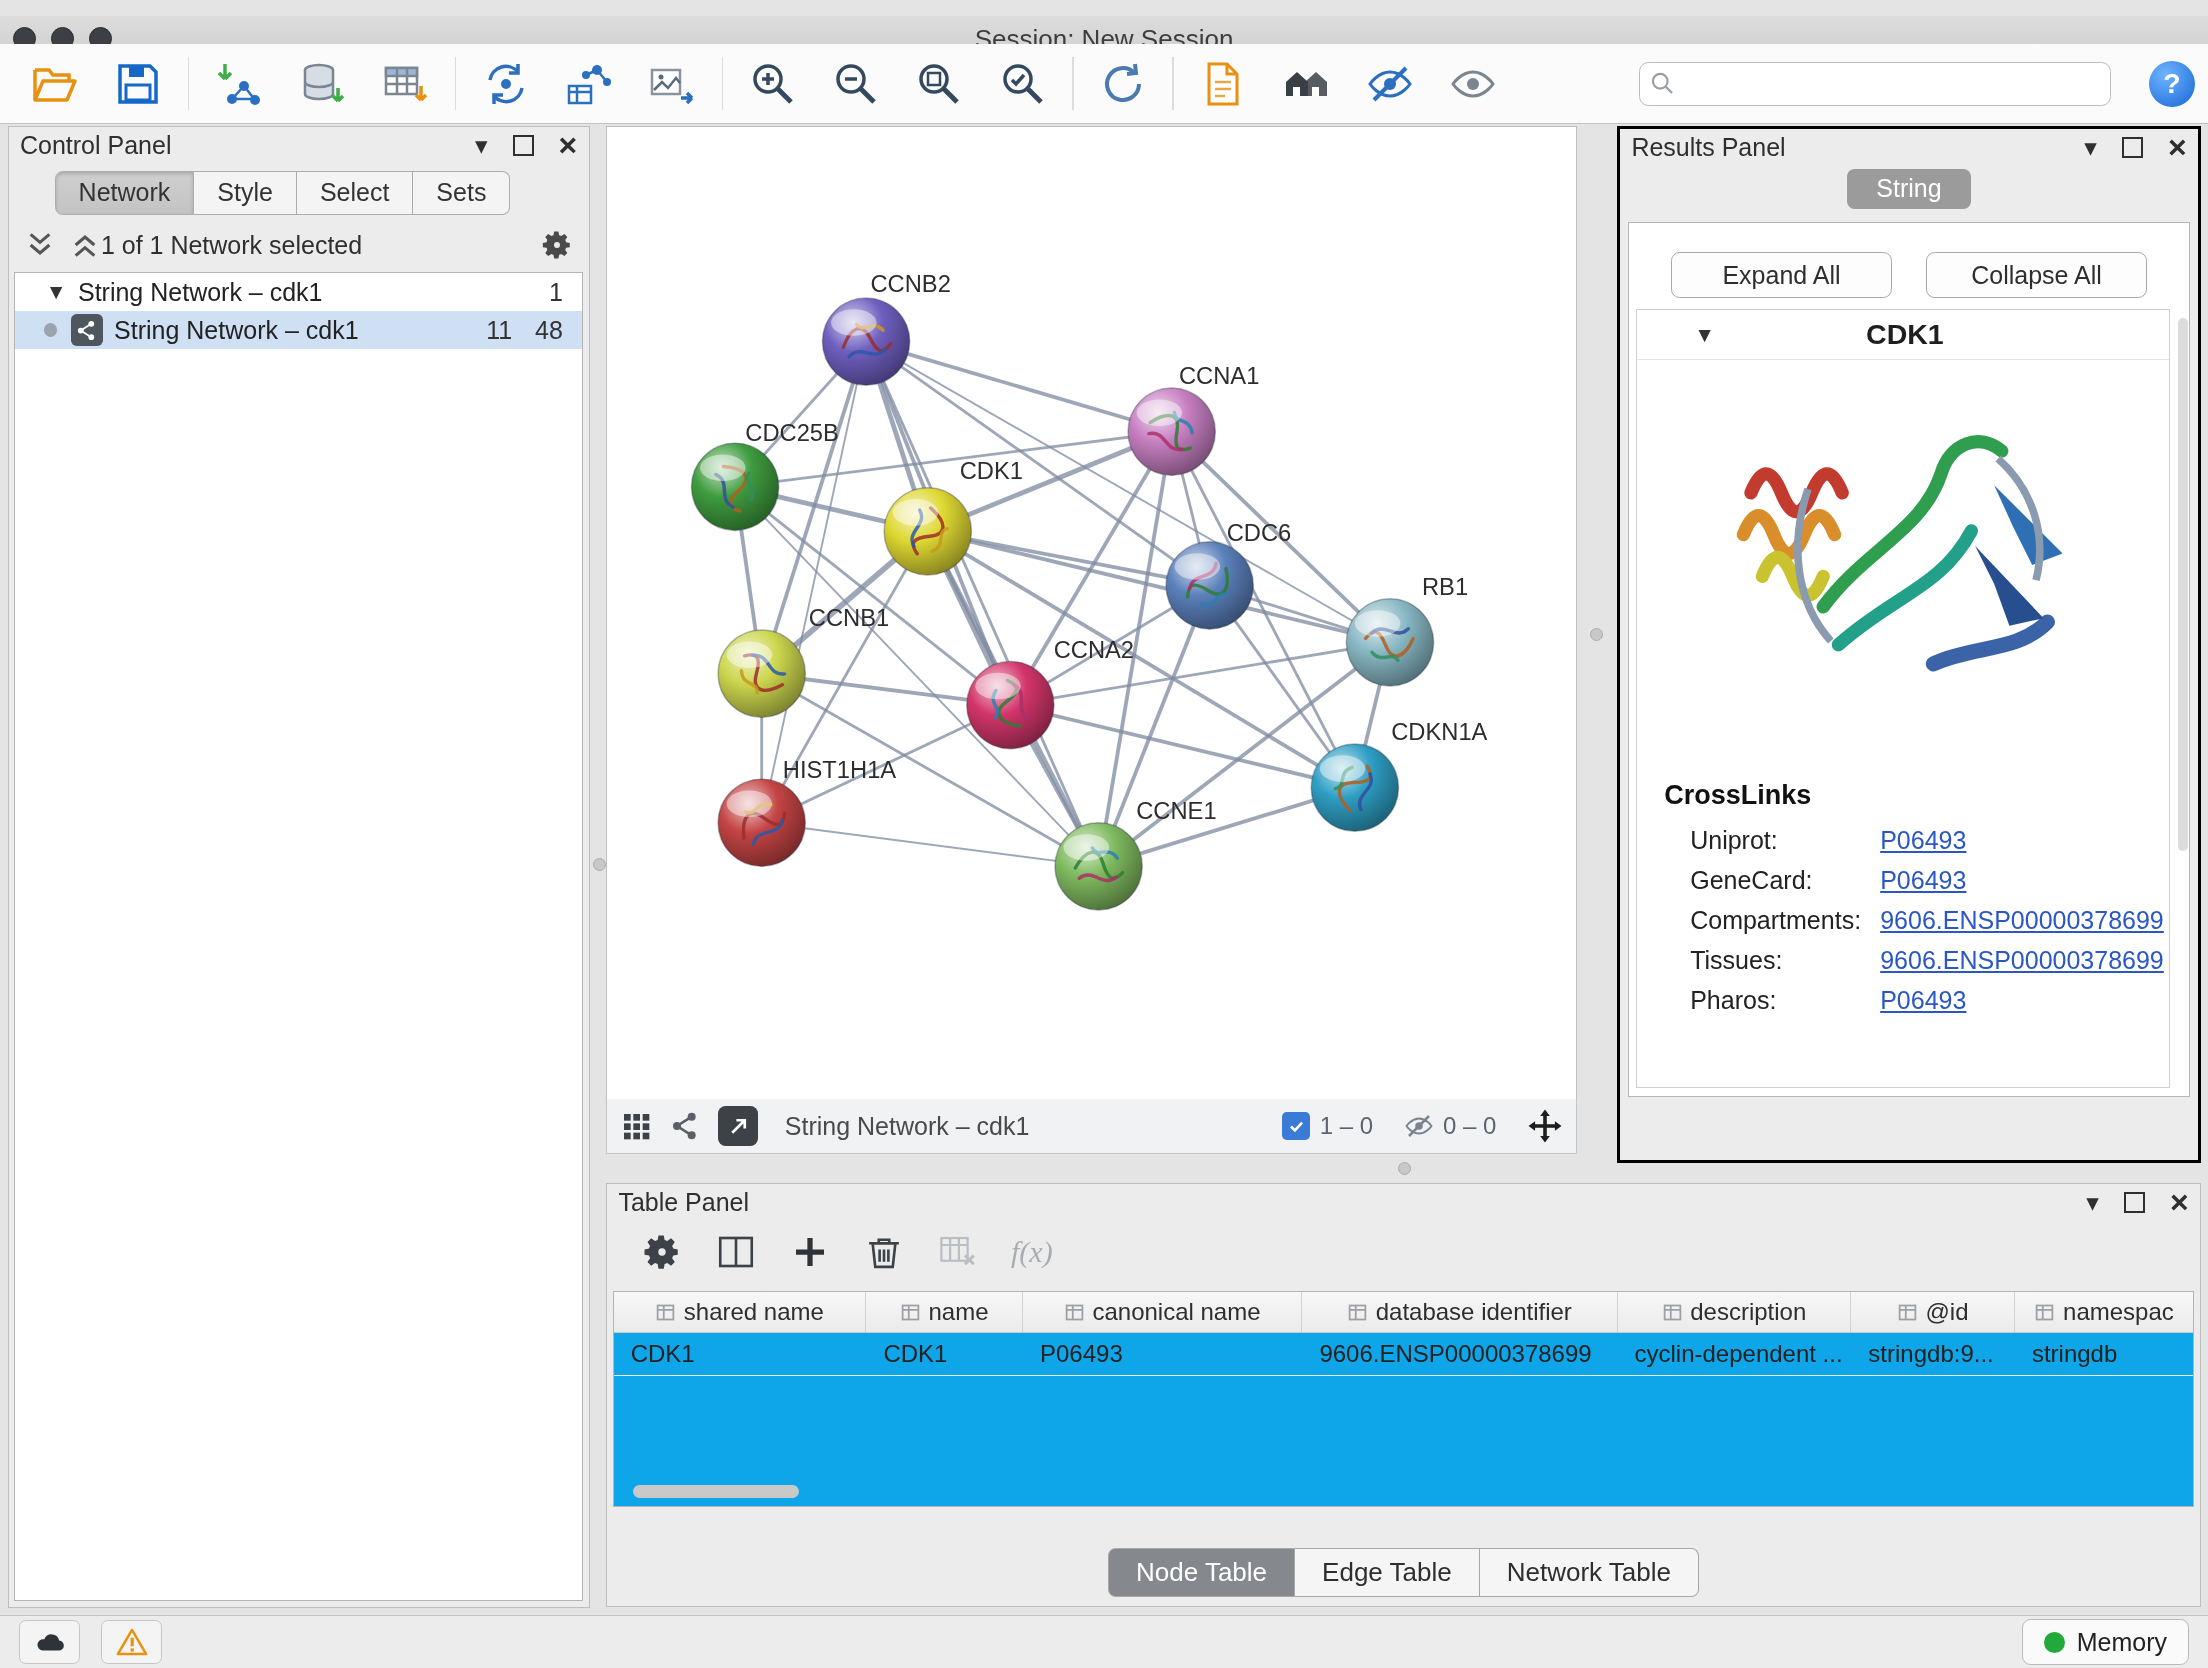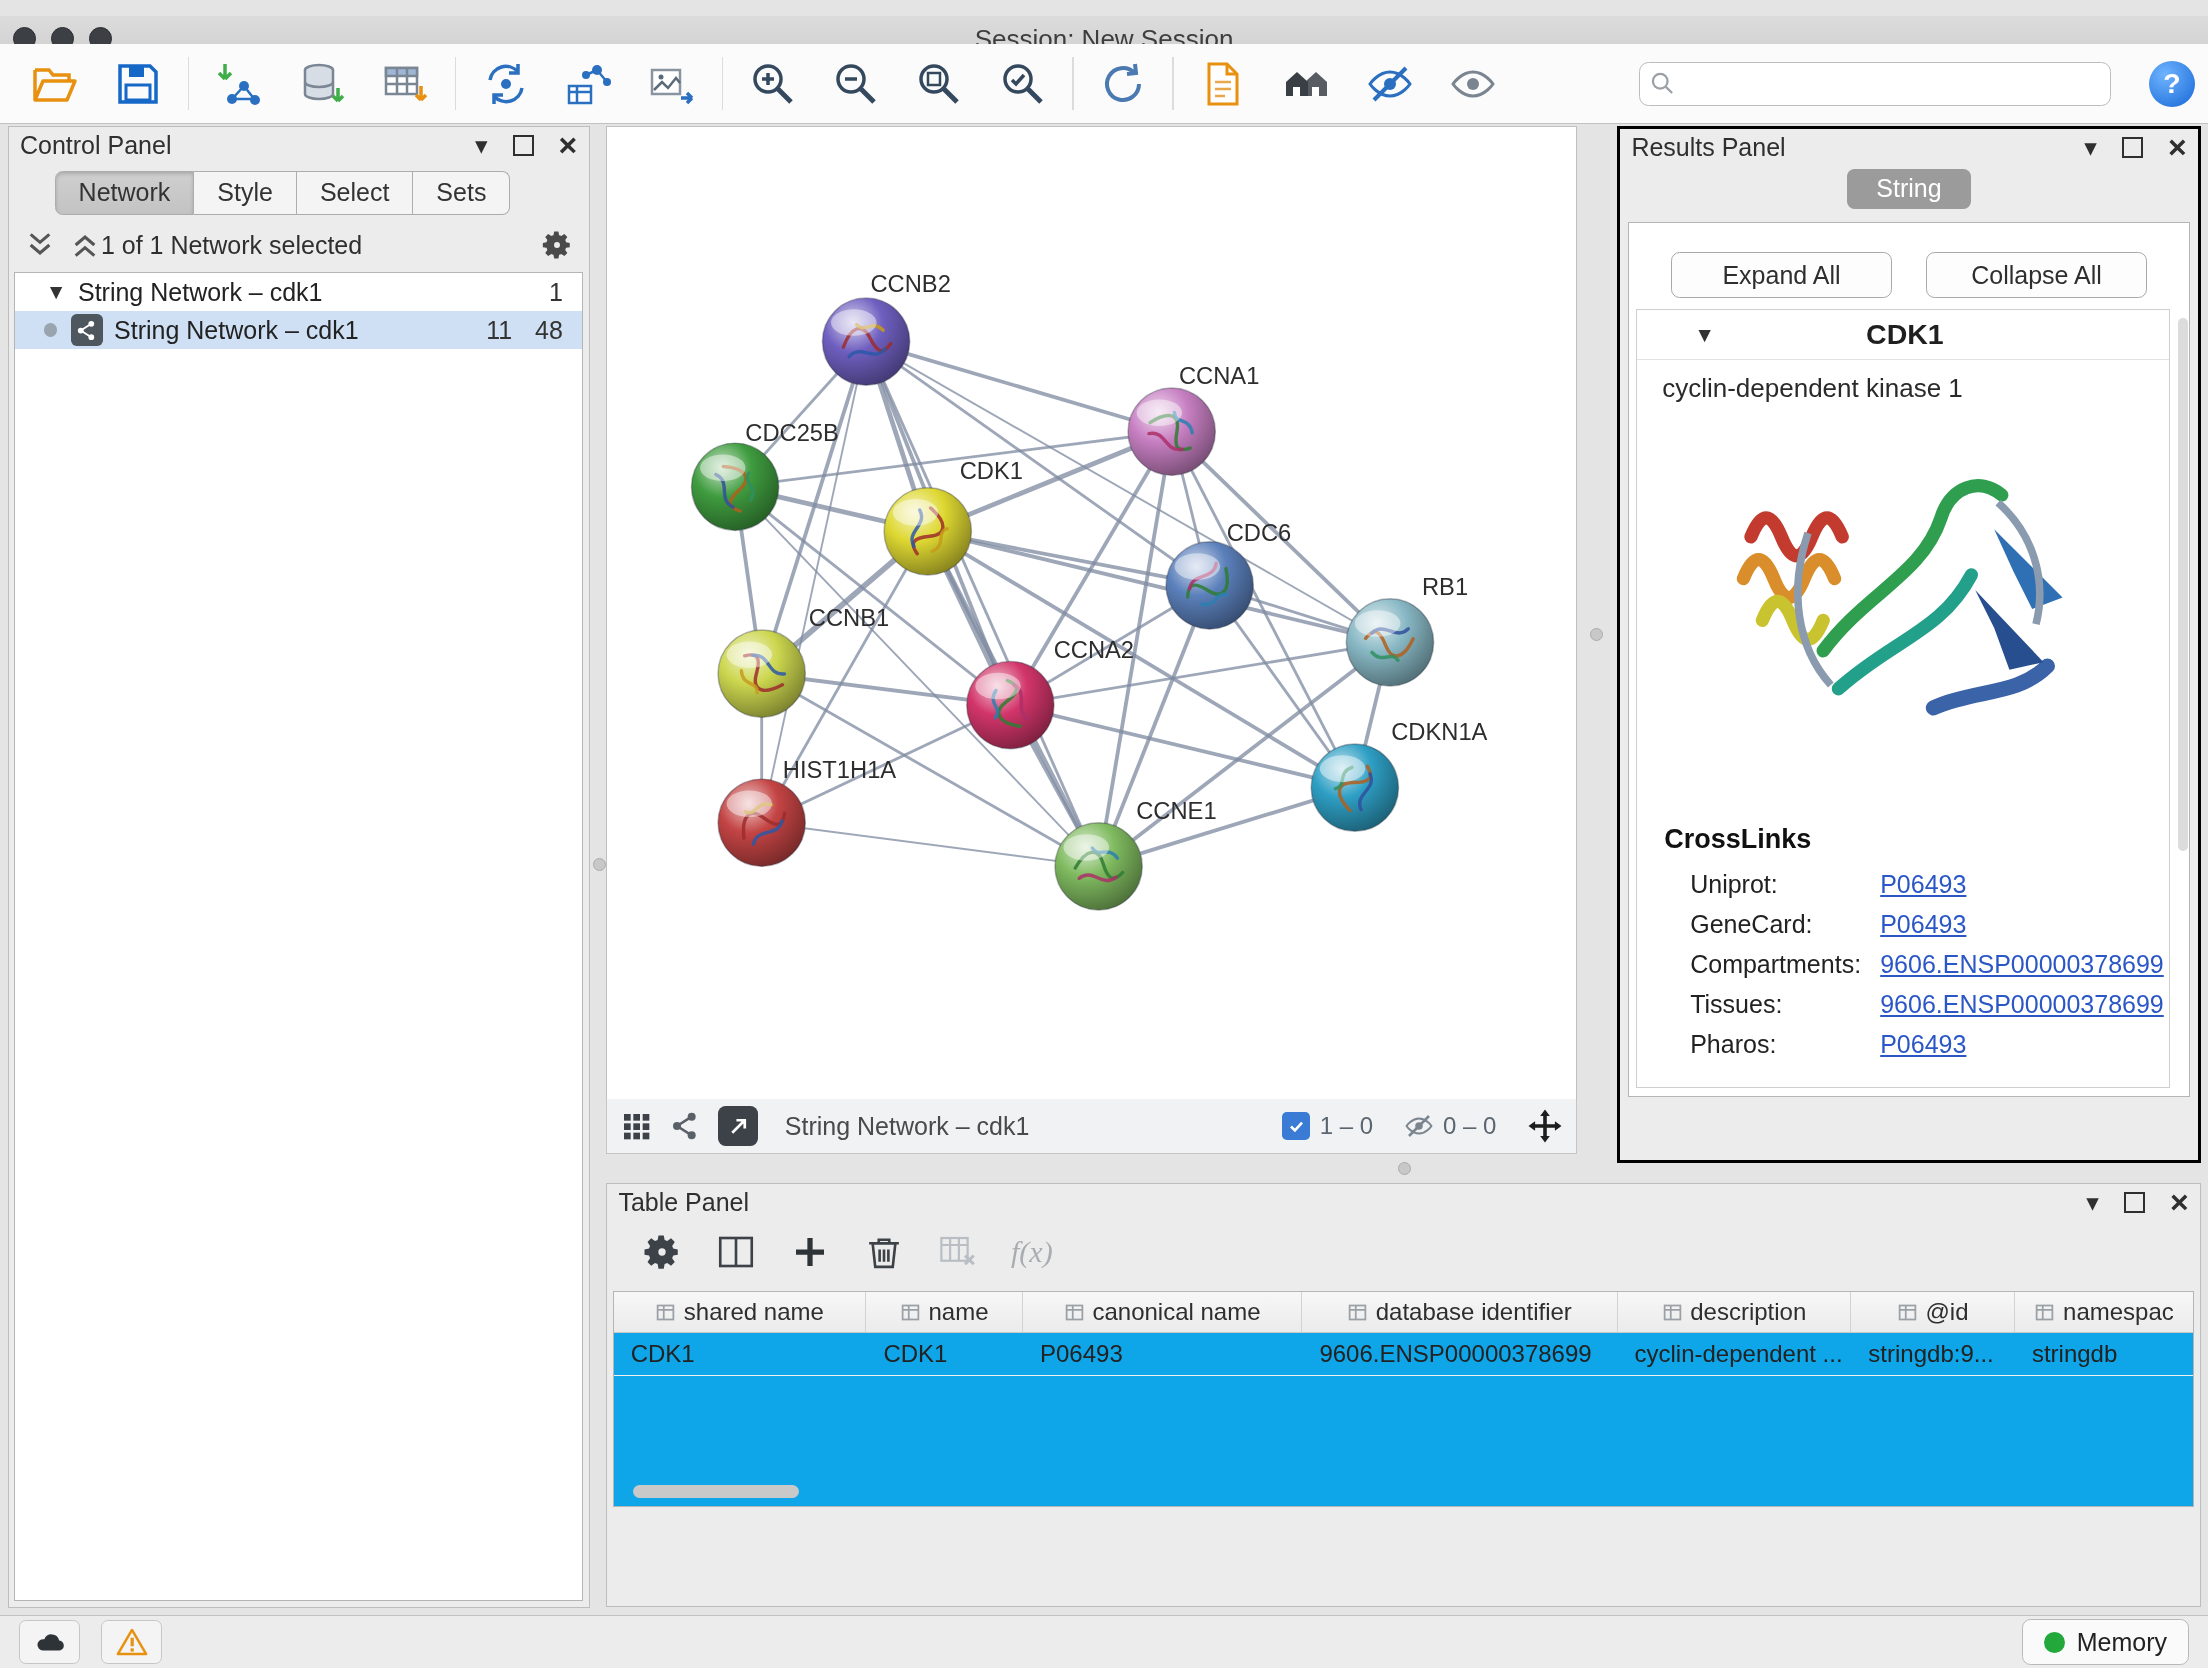--- a/index.html
+++ b/index.html
@@ -597,21 +597,20 @@
     <div class="rp-box">
       <div class="rp-btnrow">
         <span class="rp-btn">Expand All</span>
         <span class="rp-btn">Collapse All</span>
       </div>
       <div class="rp-section">
         <div class="rp-sec-head">
           <span class="tri">▼</span>
           <span class="gene-name">CDK1</span>
         </div>
-        <div class="gene-desc">cyclin-dependent kinase 1</div>
         <svg class="protein-img" width="380" height="380" viewBox="0 0 200 200">
           <path d="M20 62 q8 -20 16 0 q8 20 16 0 q8 -20 16 0" stroke="#c23b2e" stroke-width="7" fill="none" stroke-linecap="round"></path>
           <path d="M16 84 q8 -20 16 0 q8 20 16 0 q8 -20 16 0" stroke="#d98e2b" stroke-width="7" fill="none" stroke-linecap="round"></path>
           <path d="M26 106 q8 -20 16 0 q8 20 16 0" stroke="#c9c32f" stroke-width="7" fill="none" stroke-linecap="round"></path>
           <path d="M58 122 C80 92 110 82 120 52 C125 36 140 30 152 40" stroke="#2f9e4f" stroke-width="7" fill="none" stroke-linecap="round"></path>
           <path d="M66 142 C95 116 120 112 136 82" stroke="#23a08a" stroke-width="7" fill="none" stroke-linecap="round"></path>
           <path d="M116 152 C138 142 160 146 176 130" stroke="#3b63a8" stroke-width="8" fill="none" stroke-linecap="round"></path>
           <polygon points="148,58 184,94 168,100 158,80" fill="#2f6fb3"></polygon>
           <polygon points="138,90 174,128 156,132 148,110" fill="#274f8f"></polygon>
           <path d="M50 60 C40 90 44 120 62 140" stroke="#8a9bb0" stroke-width="4" fill="none"></path>
@@ -731,20 +730,25 @@
         <span class="td" style="width:255px">CDK1</span>
         <span class="td" style="width:158px">CDK1</span>
         <span class="td" style="width:282px">P06493</span>
         <span class="td" style="width:318px">9606.ENSP00000378699</span>
         <span class="td" style="width:236px">cyclin-dependent ...</span>
         <span class="td" style="width:165px">stringdb:9...</span>
         <span class="td" style="width:180px">stringdb</span>
       </div>
       <div class="hscroll"></div>
     </div>
+    <div class="tp-tabs">
+      <span class="seg-tab active">Node Table</span>
+      <span class="seg-tab">Edge Table</span>
+      <span class="seg-tab">Network Table</span>
+    </div>
   </div>
 
   <div class="statusbar">
     <span class="sb-btn">
       <svg viewBox="0 0 48 48">
           <path d="M14 36a8 8 0 1 1 2-15.8A11 11 0 0 1 37 22a7 7 0 0 1-1 14z" fill="#2e3338"></path>
         </svg>
     </span>
     <span class="sb-btn">
       <svg viewBox="0 0 48 48">

